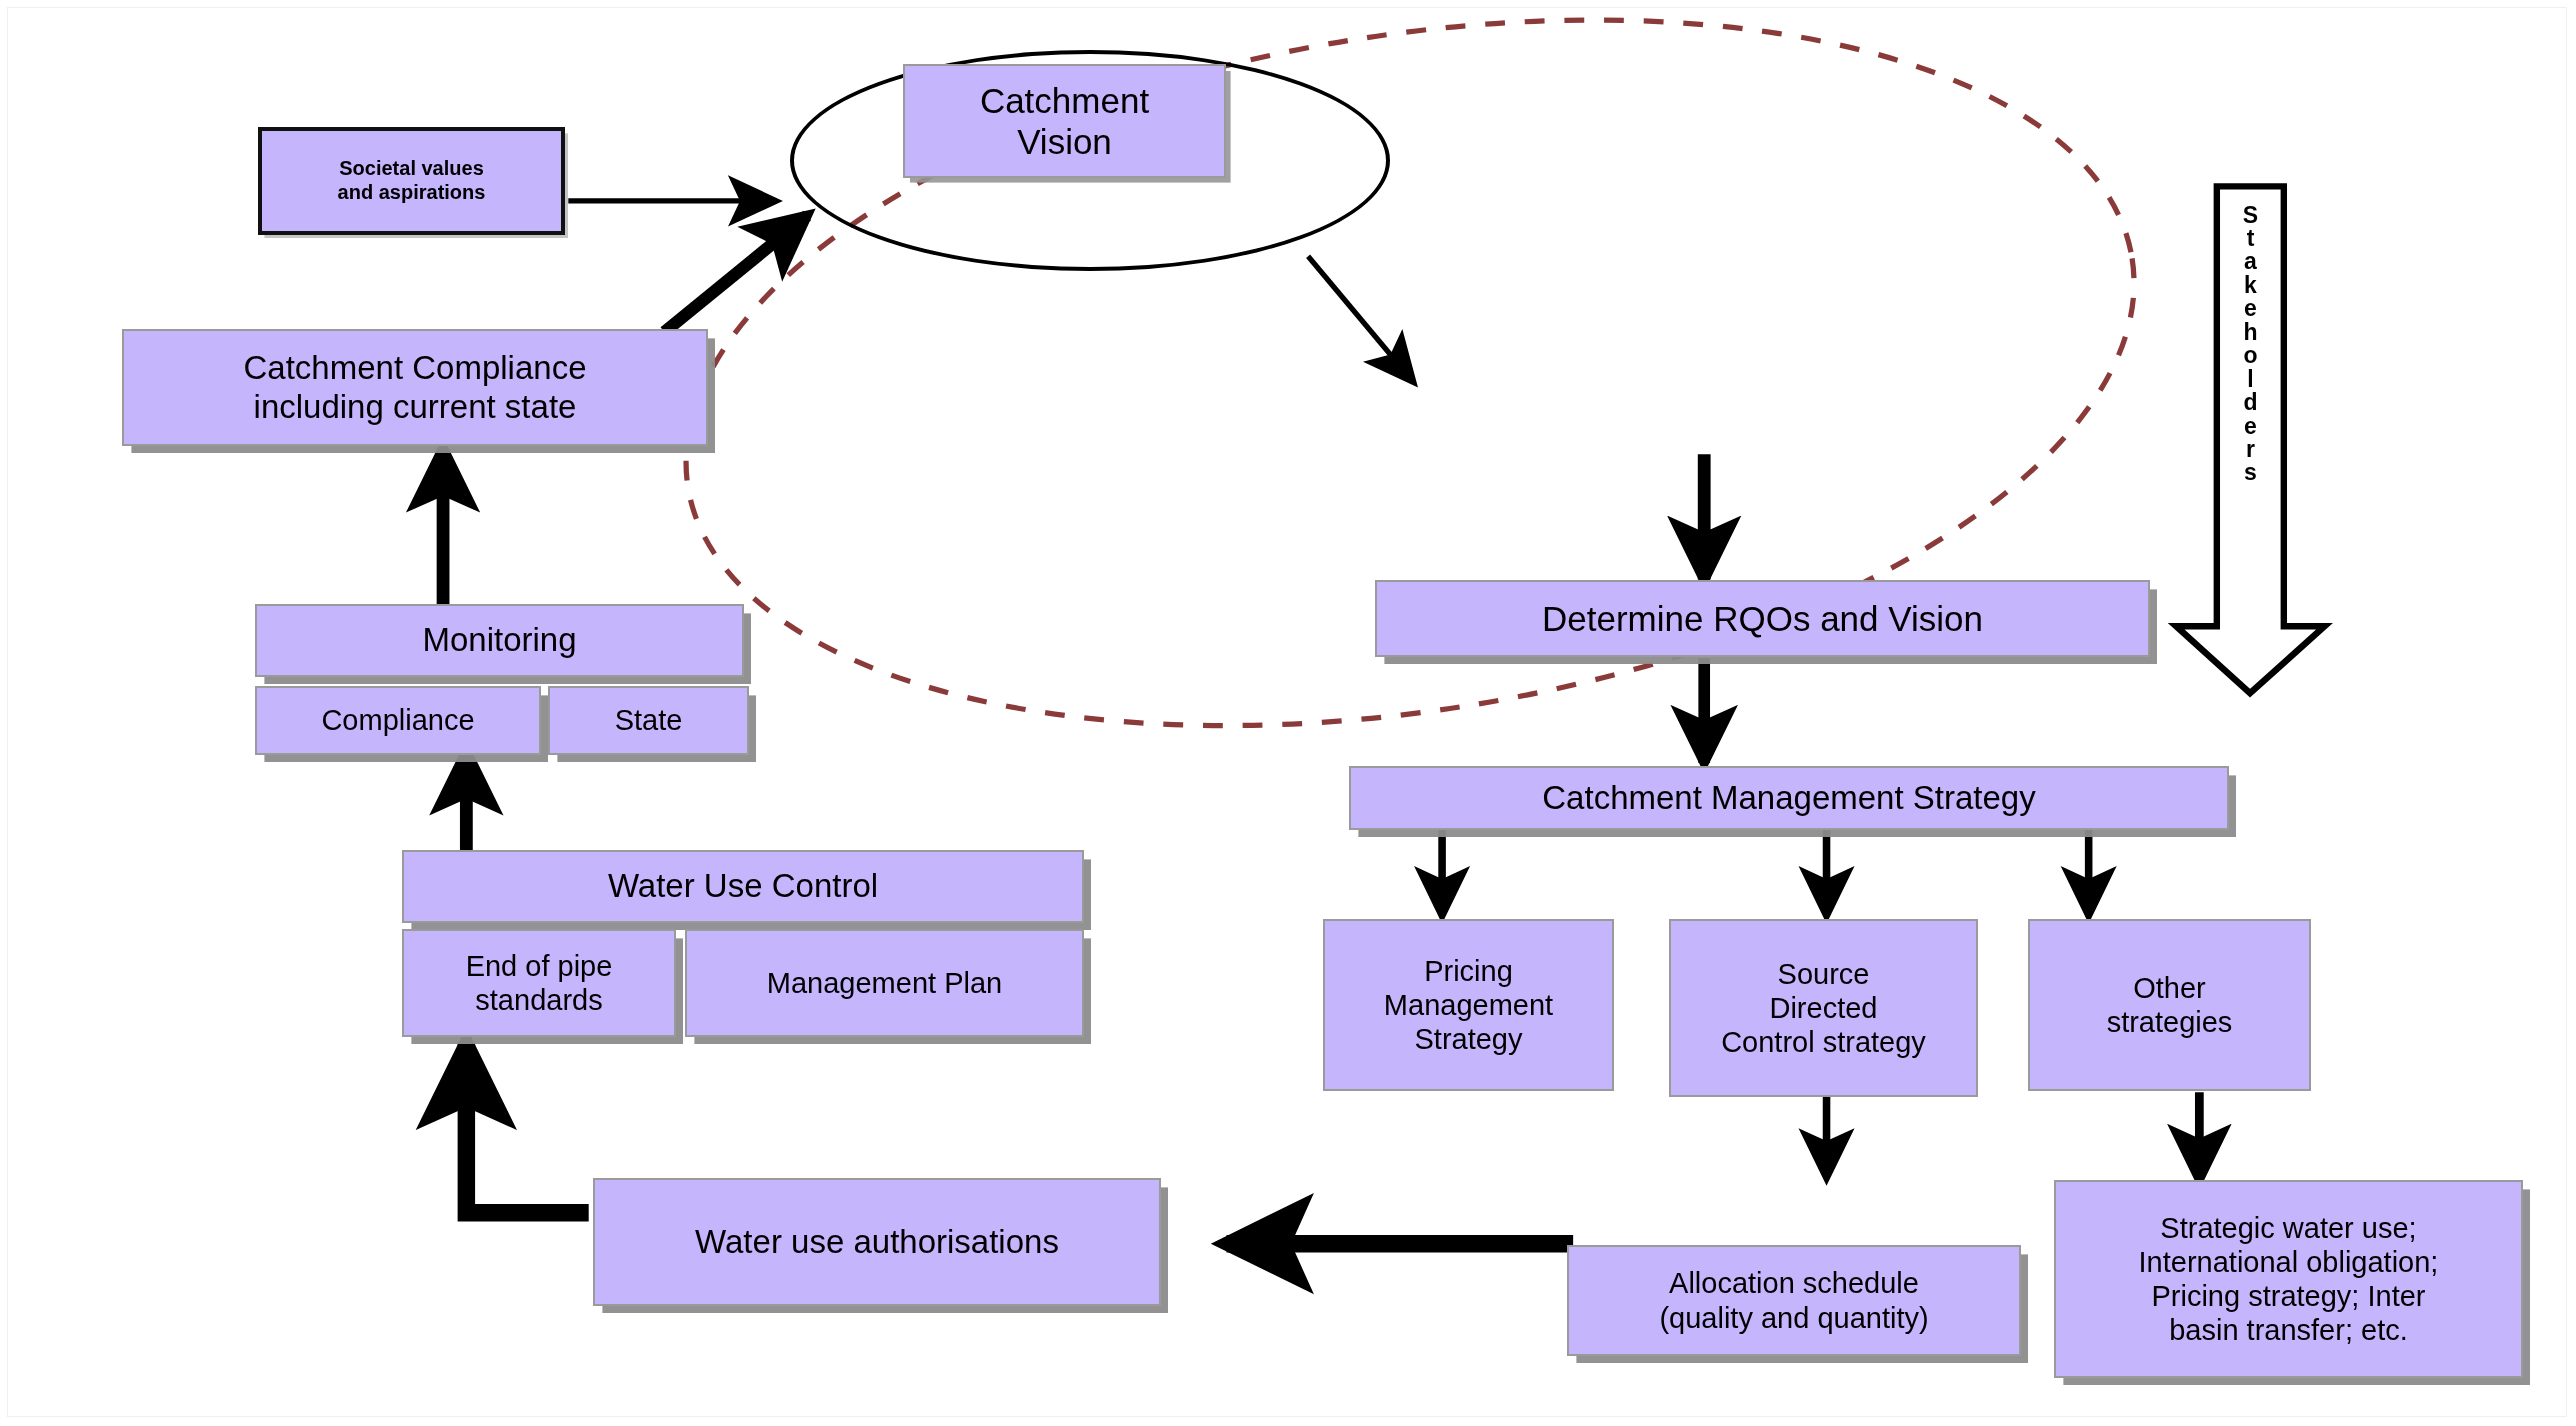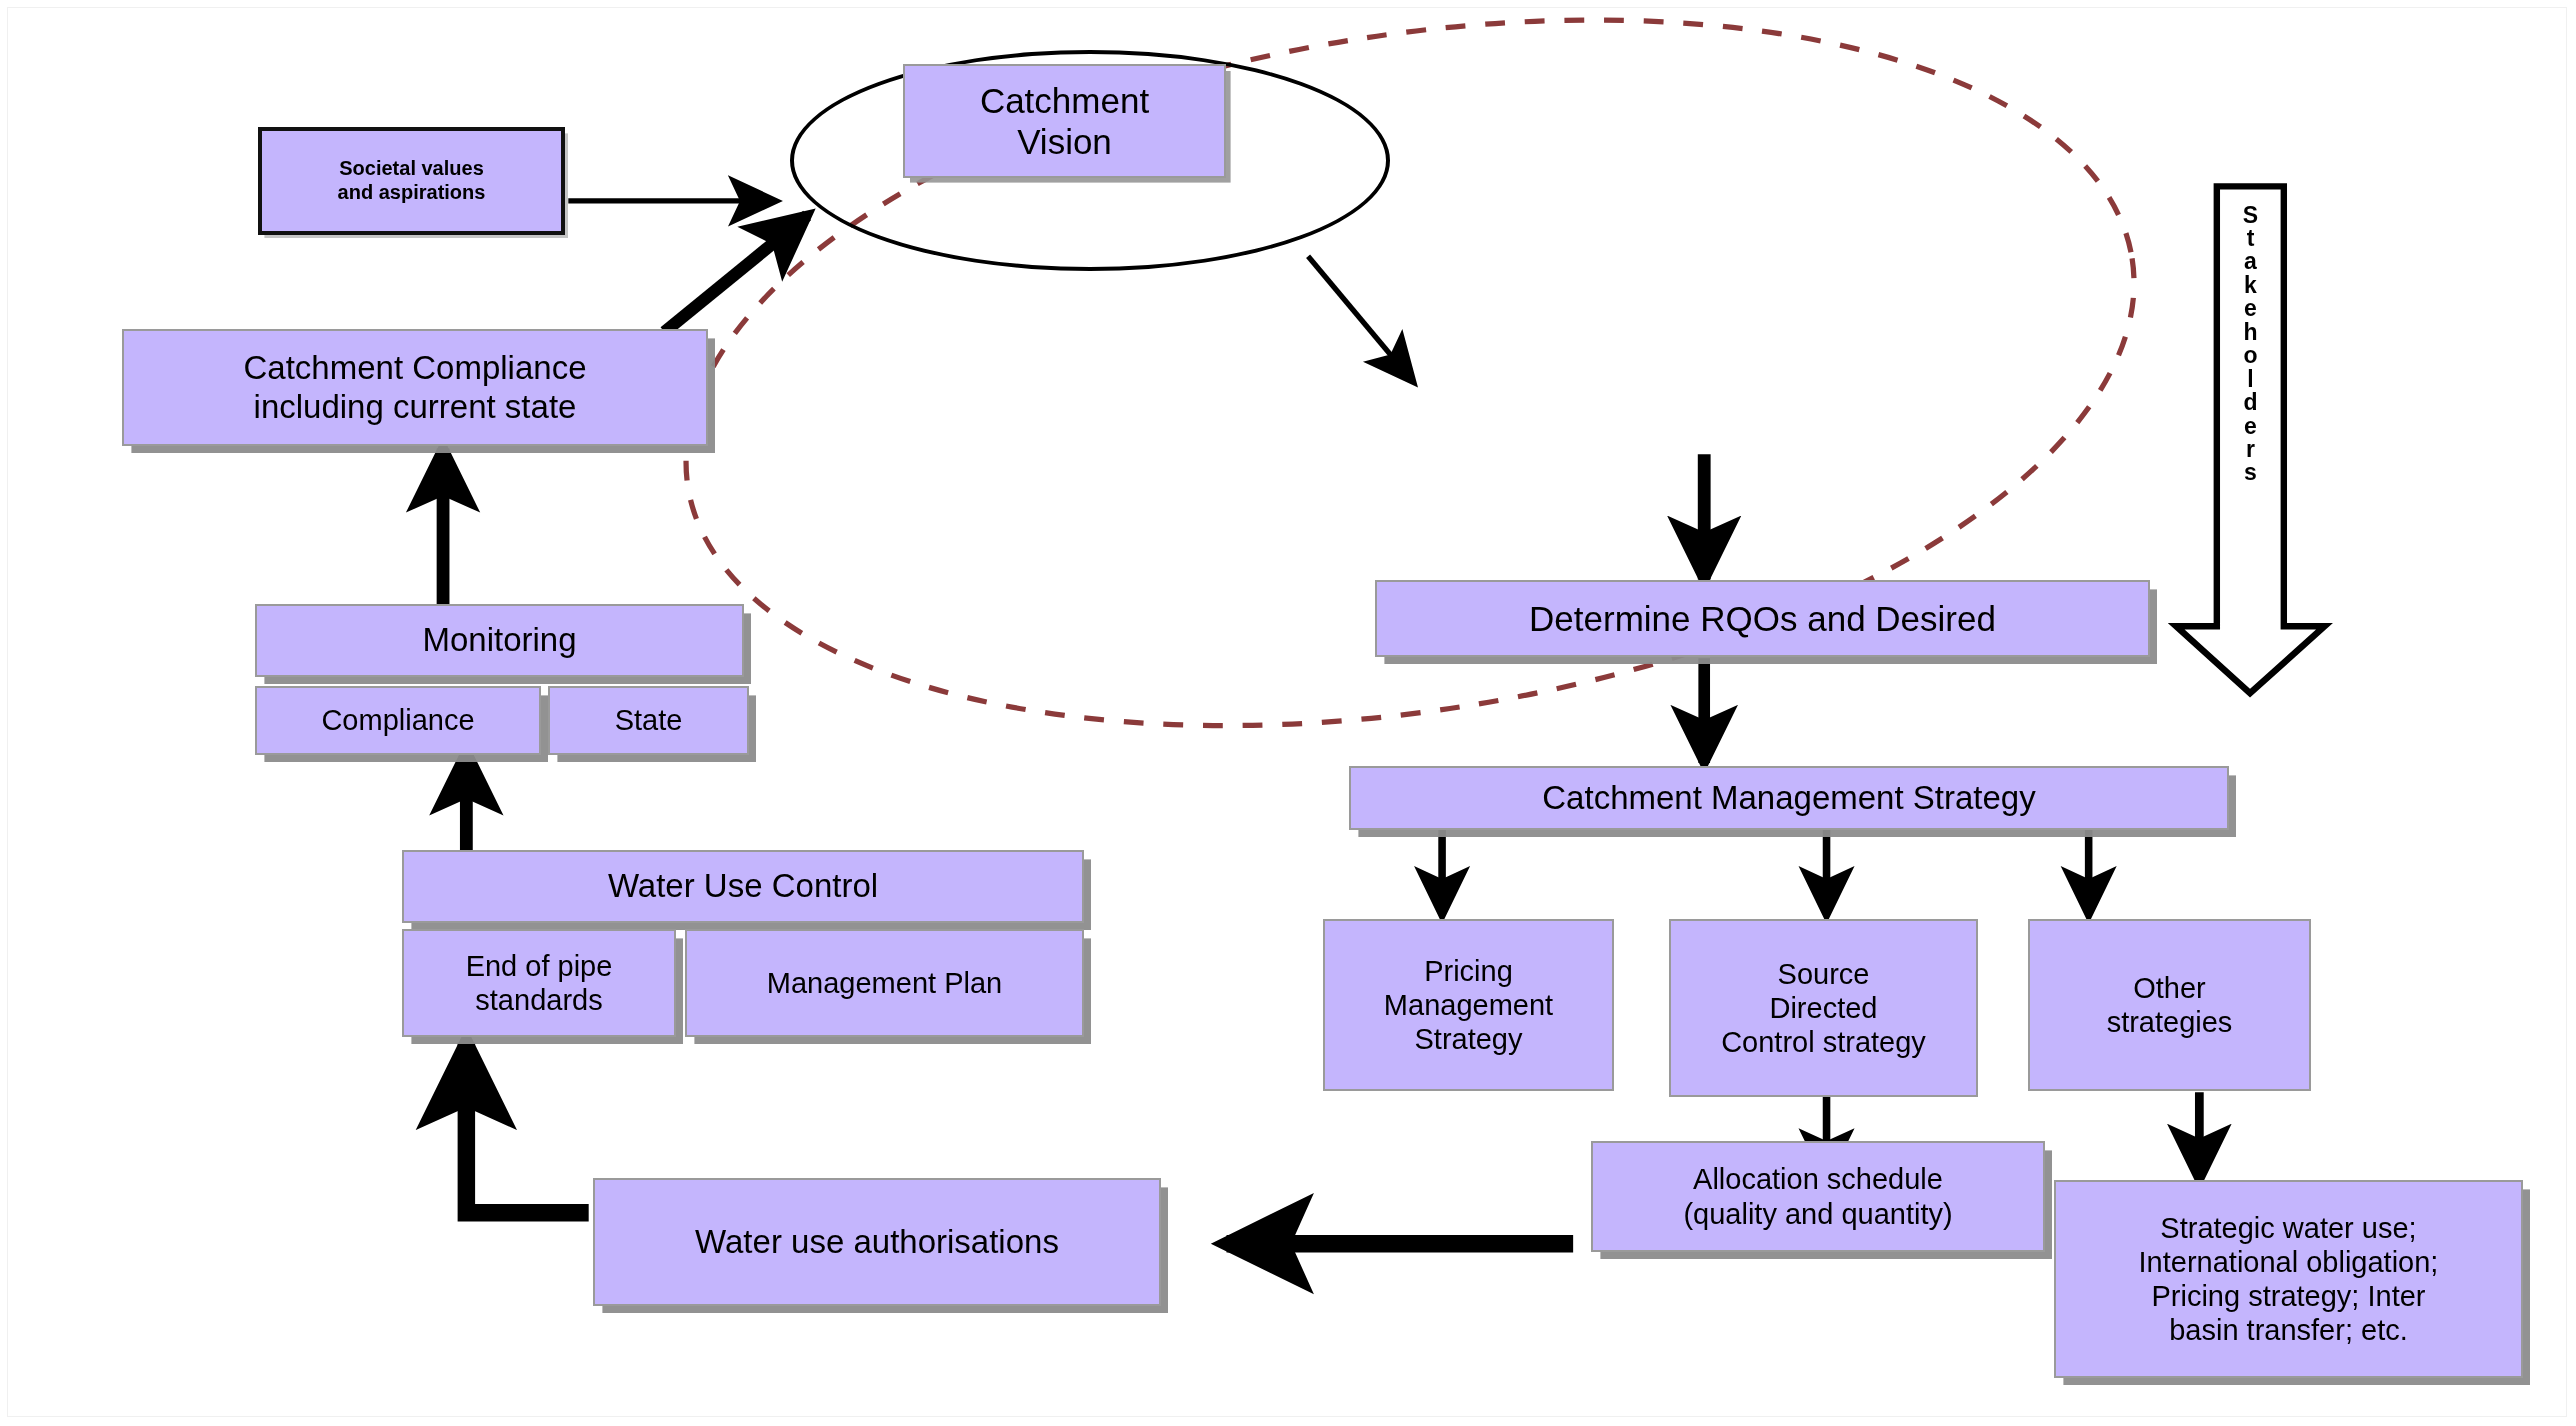--- a/index.html
+++ b/index.html
@@ -202,21 +202,21 @@
   <div class="vision-ellipse" style="left:790px; top:50px; width:600px; height:221px;"></div>
 
   <div class="node thin-shadow" style="left:903px; top:64px; width:323px; height:114px; font-size:35px;">
     <span>Catchment
 Vision</span>
   </div>
 
 
 
   <div class="node" style="left:1375px; top:580px; width:775px; height:77px; font-size:35px;">
-    <span>Determine RQOs and Desired</span>
+    <span>Determine RQOs and Vision</span>
   </div>
 
   <div class="node" style="left:1349px; top:766px; width:880px; height:64px; font-size:33px;">
     <span>Catchment Management Strategy</span>
   </div>
 
   <div class="node noshadow small" style="left:1323px; top:919px; width:291px; height:172px;">
     <span>Pricing
 Management
 Strategy</span>
@@ -233,21 +233,21 @@
 strategies</span>
   </div>
 
   <div class="node small" style="left:2054px; top:1180px; width:469px; height:198px;">
     <span>Strategic water use;
 International obligation;
 Pricing strategy; Inter
 basin transfer; etc.</span>
   </div>
 
-  <div class="node small" style="left:1567px; top:1141px; width:454px; height:111px;margin-left:24px;">
+  <div class="node small" style="left:1567px; top:1245px; width:454px; height:111px;">
     <span>Allocation schedule
 (quality and quantity)</span>
   </div>
 
   <div class="node" style="left:593px; top:1178px; width:568px; height:128px; font-size:33px;">
     <span>Water use authorisations</span>
   </div>
 
   <div class="node" style="left:402px; top:850px; width:682px; height:73px; font-size:33px;">
     <span>Water Use Control</span>

